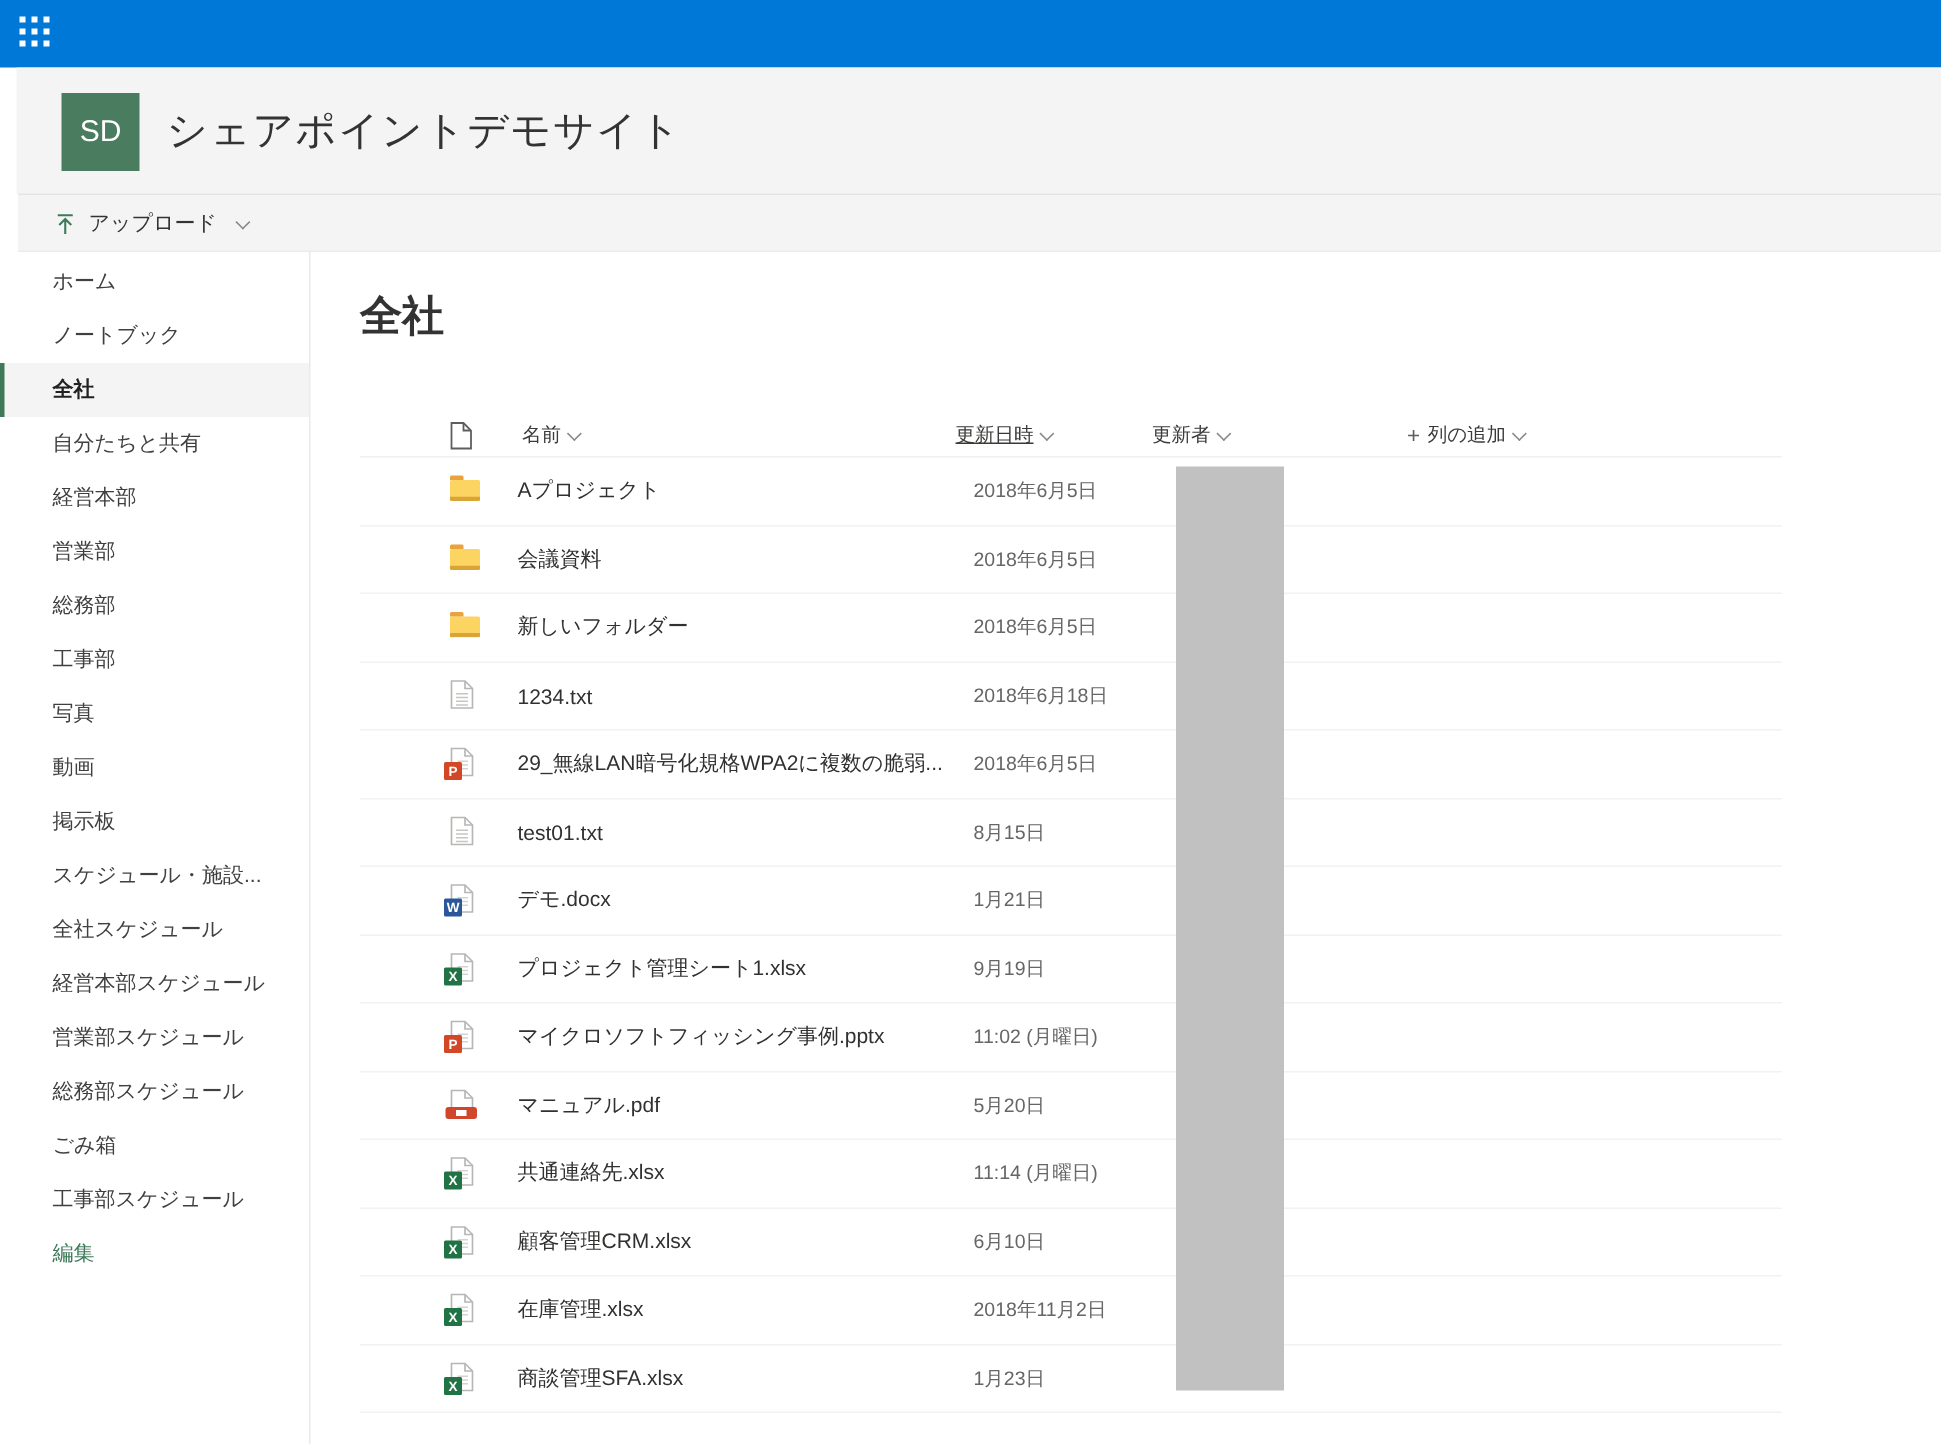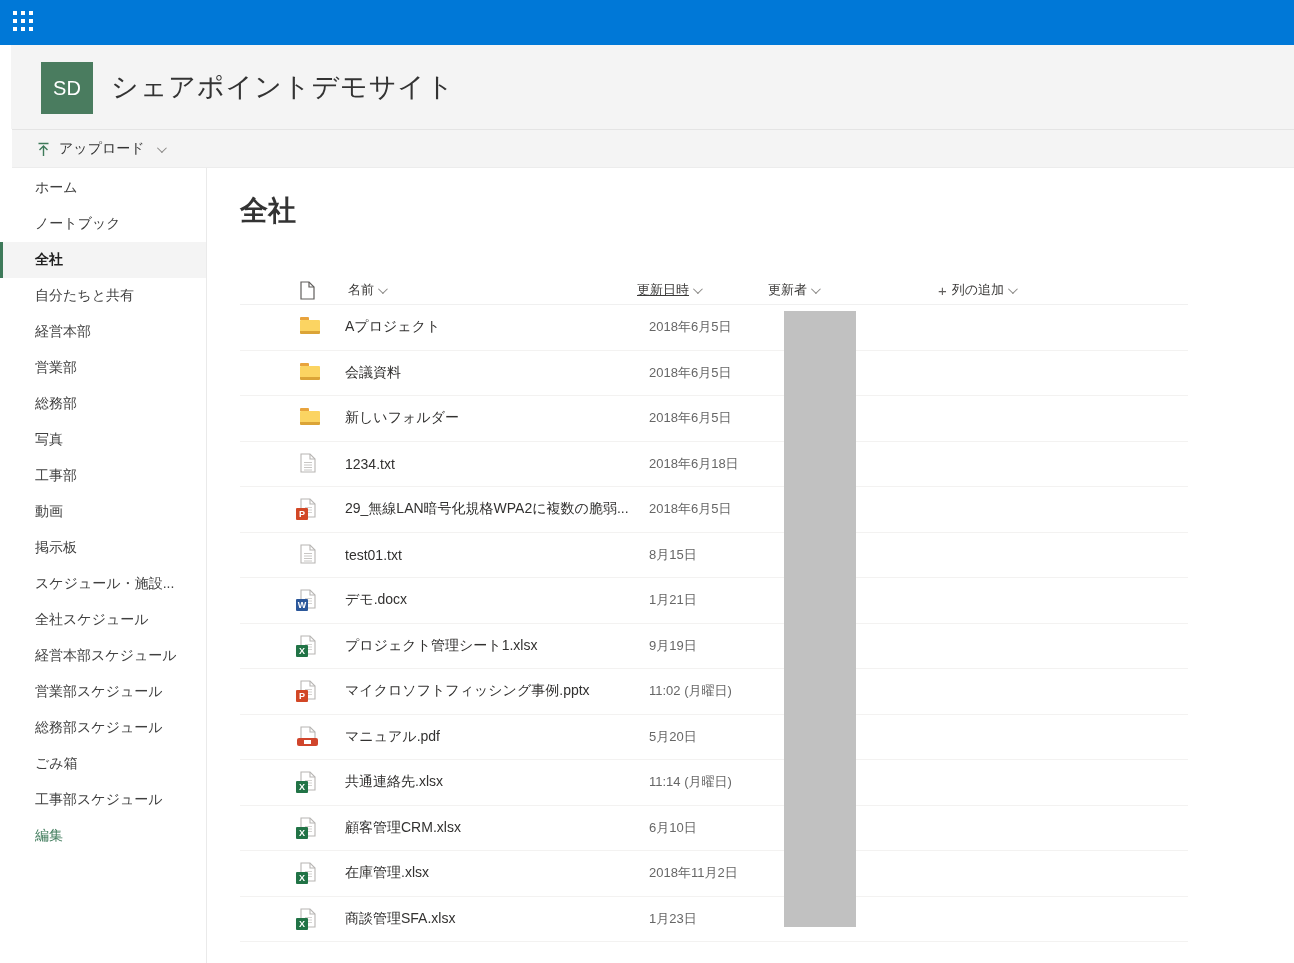--- a/index.html
+++ b/index.html
@@ -144,24 +144,24 @@
       <li class="nav-item">
     <span>経営本部</span>
   </li>
       <li class="nav-item">
     <span>営業部</span>
   </li>
       <li class="nav-item">
     <span>総務部</span>
   </li>
       <li class="nav-item">
+    <span>工事部</span>
+  </li>
+      <li class="nav-item">
     <span>写真</span>
-  </li>
-      <li class="nav-item">
-    <span>工事部</span>
   </li>
       <li class="nav-item">
     <span>動画</span>
   </li>
       <li class="nav-item">
     <span>掲示板</span>
   </li>
       <li class="nav-item">
     <span>スケジュール・施設...</span>
   </li>

